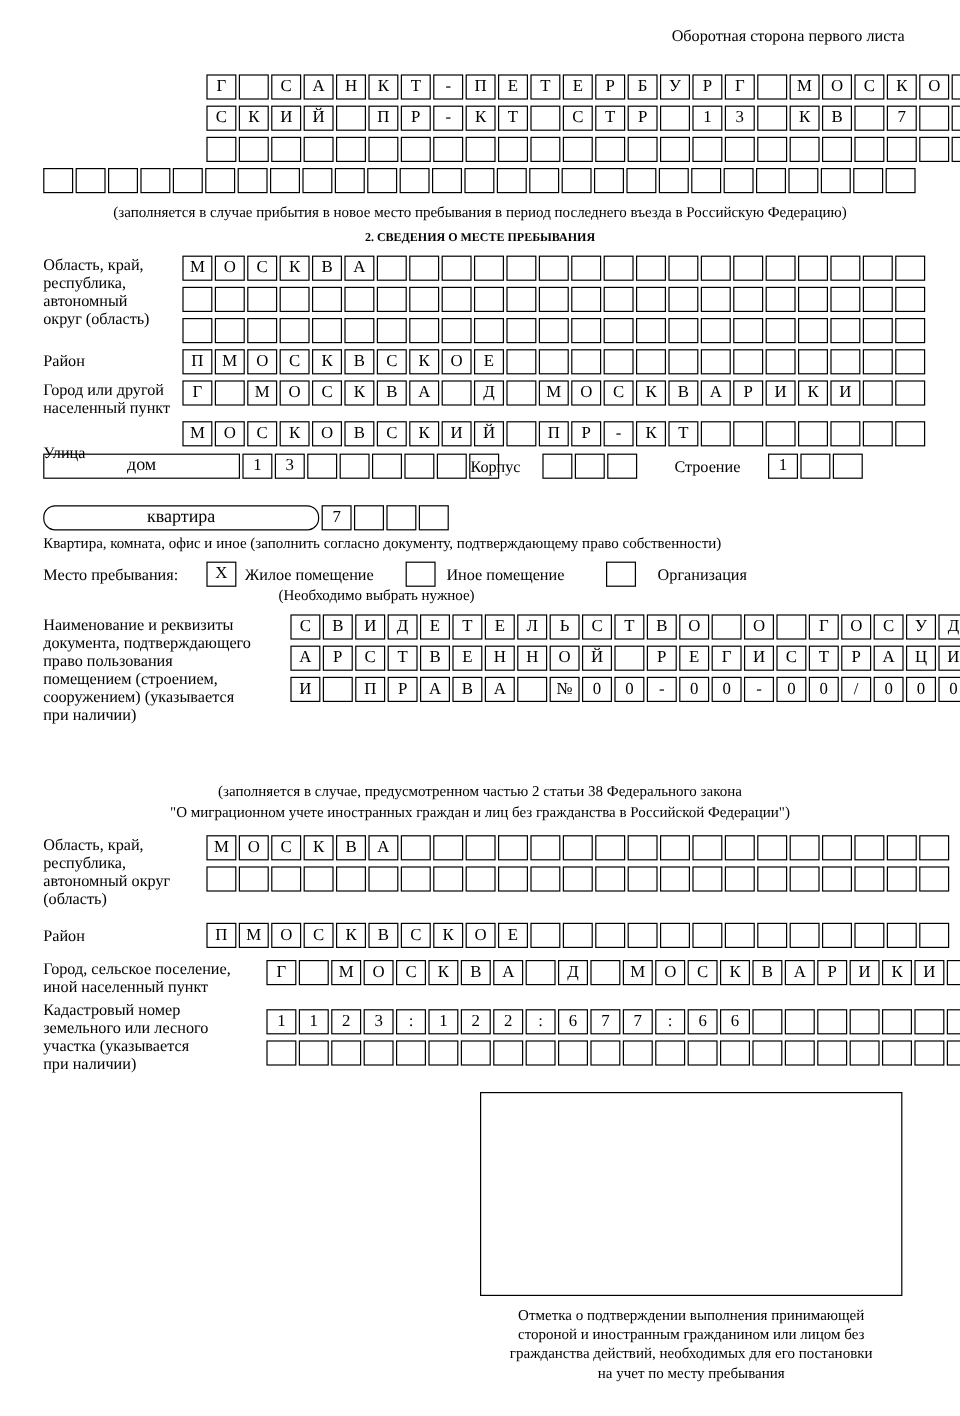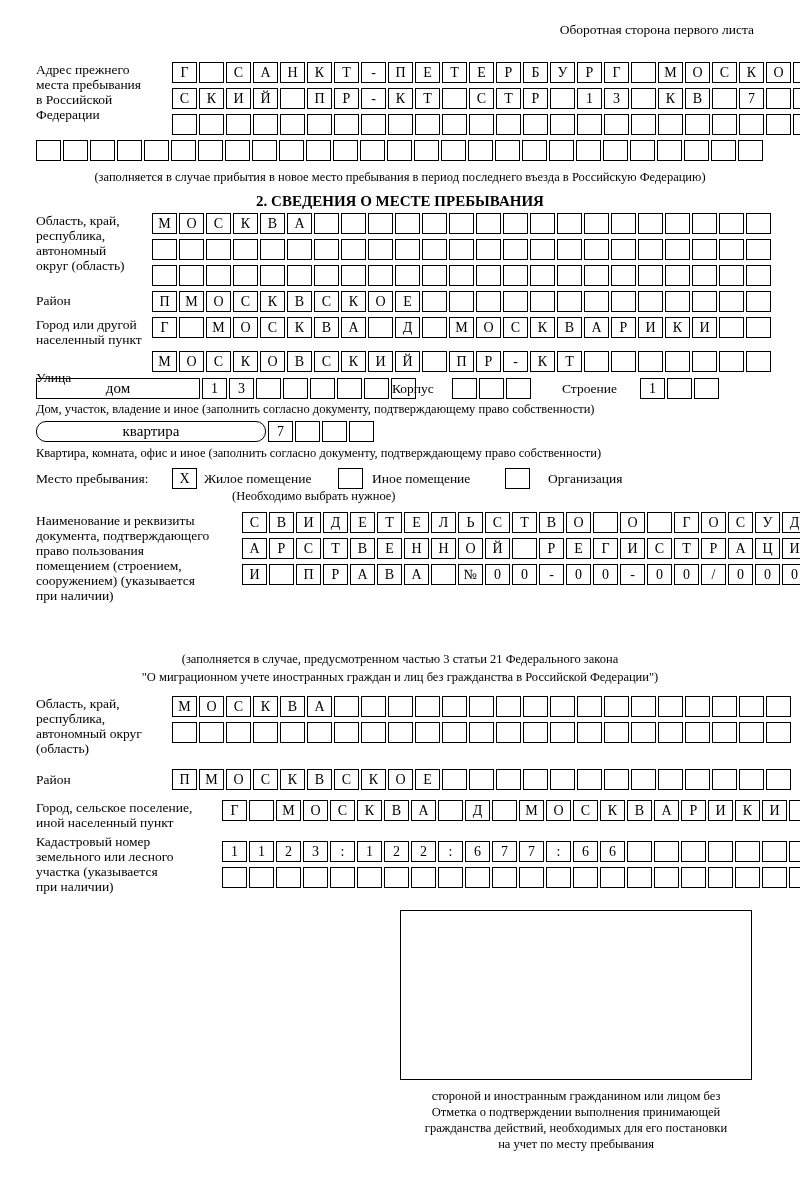--- a/index.html
+++ b/index.html
@@ -34,21 +34,21 @@
   }
   .center-note {
     position: absolute;
     font-size: 12.5px;
     text-align: center;
     width: 100%;
     left: 0;
   }
   .section-title {
     position: absolute;
-    font-size: 15px;
+    font-size: 10px;
     font-weight: bold;
     text-align: center;
     width: 100%;
     left: 0;
   }
   .boxrow {
     position: absolute;
     display: flex;
   }
   .cell {
@@ -96,24 +96,20 @@
     left: 0;
   }
 </style>
 </head>
 <body>
 
 <div class="page">
 
   <div class="hdr-right">Оборотная сторона первого листа</div>
 
-  <div class="label" style="left:36px; top:62px;">Адрес прежнего
-места пребывания
-в Российской
-Федерации</div>
 
   <div class="boxrow" id="prev-row-0" style="left:172px; top:62px;">
       <div class="cell">Г</div>
       <div class="cell"></div>
       <div class="cell">С</div>
       <div class="cell">А</div>
       <div class="cell">Н</div>
       <div class="cell">К</div>
       <div class="cell">Т</div>
       <div class="cell">-</div>
@@ -399,21 +395,20 @@
       <div class="cell"></div>
       <div class="cell"></div>
     </div>
   <div class="inline-label" style="left:562px; top:381px;">Строение</div>
   <div class="boxrow" id="s2-stroenie" style="left:640px; top:378px;">
       <div class="cell">1</div>
       <div class="cell"></div>
       <div class="cell"></div>
     </div>
 
-  <div class="label" style="left:36px; top:402px; font-size:12.5px;">Дом, участок, владение и иное (заполнить согласно документу, подтверждающему право собственности)</div>
 
   <div class="wide-label-box" style="left:36px; top:421px; width:230px;border-radius:10px;">квартира</div>
   <div class="boxrow" id="s2-flat" style="left:268px; top:421px;">
       <div class="cell">7</div>
       <div class="cell"></div>
       <div class="cell"></div>
       <div class="cell"></div>
     </div>
 
   <div class="label" style="left:36px; top:446px; font-size:12.5px;">Квартира, комната, офис и иное (заполнить согласно документу, подтверждающему право собственности)</div>
@@ -496,21 +491,21 @@
       <div class="cell">0</div>
       <div class="cell">-</div>
       <div class="cell">0</div>
       <div class="cell">0</div>
       <div class="cell">/</div>
       <div class="cell">0</div>
       <div class="cell">0</div>
       <div class="cell">0</div>
     </div>
 
-  <div class="center-note" style="top:652px;">(заполняется в случае, предусмотренном частью 3 статьи 21 Федерального закона</div>
+  <div class="center-note" style="top:652px;">(заполняется в случае, предусмотренном частью 2 статьи 38 Федерального закона</div>
   <div class="center-note" style="top:670px;">"О миграционном учете иностранных граждан и лиц без гражданства в Российской Федерации")</div>
 
   <div class="label" style="left:36px; top:696px;">Область, край,
 республика,
 автономный округ
 (область)</div>
   <div class="boxrow" id="al-region-0" style="left:172px; top:696px;">
       <div class="cell">М</div>
       <div class="cell">О</div>
       <div class="cell">С</div>
@@ -663,19 +658,19 @@
       <div class="cell"></div>
       <div class="cell"></div>
       <div class="cell"></div>
       <div class="cell"></div>
       <div class="cell"></div>
       <div class="cell"></div>
     </div>
 
   <div class="bigbox" style="left:400px; top:910px; width:352px; height:170px;"></div>
   <div class="footnote" style="left:398px; top:1088px; width:356px;">
+    <div>Отметка о подтверждении выполнения принимающей</div>
     <div>стороной и иностранным гражданином или лицом без</div>
-    <div>Отметка о подтверждении выполнения принимающей</div>
     <div>гражданства действий, необходимых для его постановки</div>
     <div>на учет по месту пребывания</div>
   </div>
 
 </div>
 
 </body></html>

